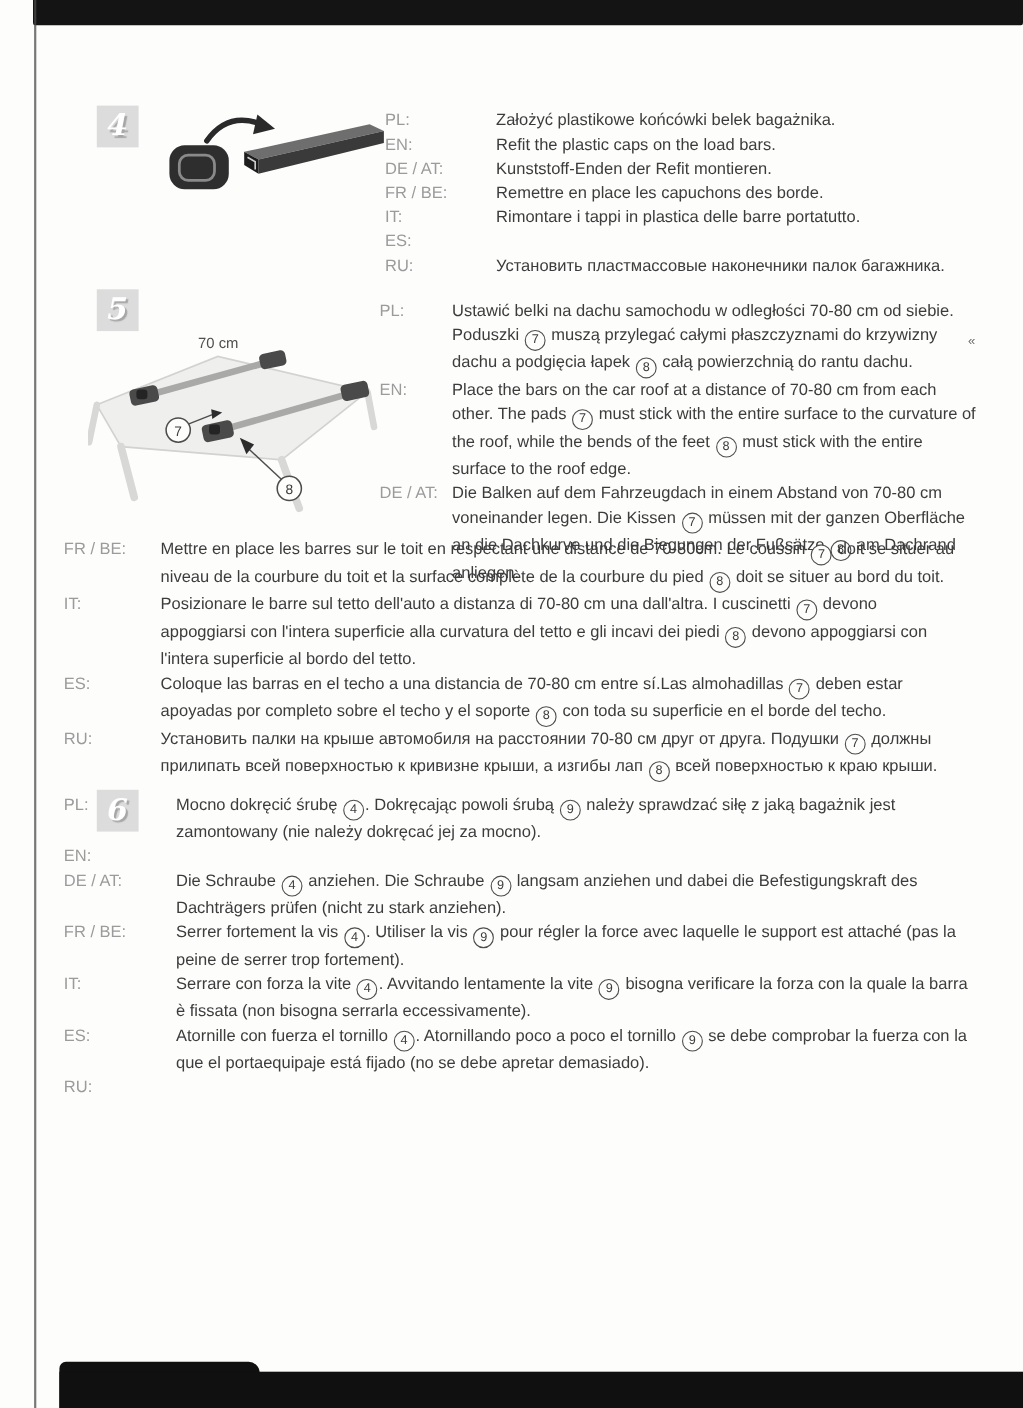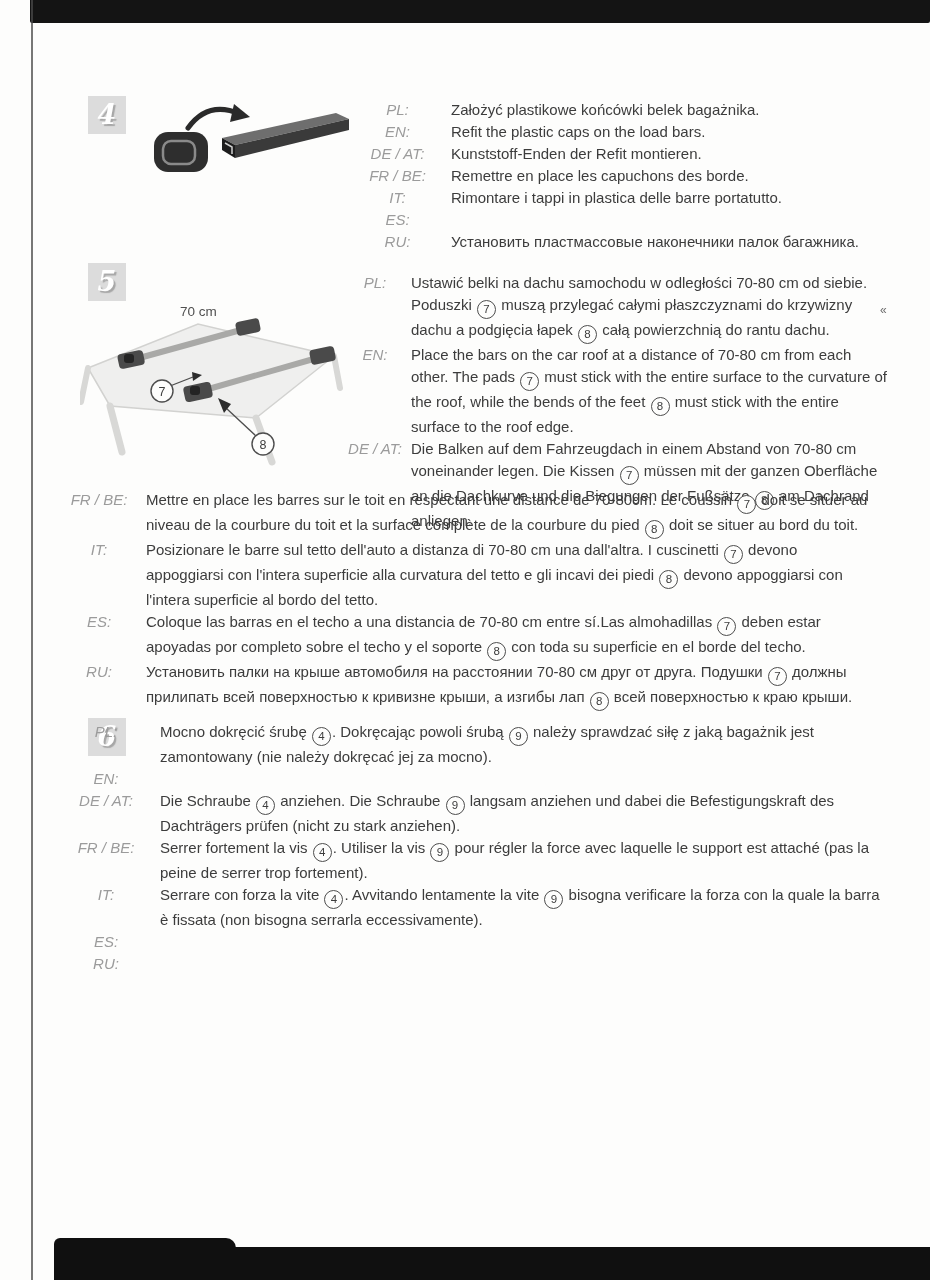--- a/index.html
+++ b/index.html
@@ -26,21 +26,21 @@
     font-style:italic;font-weight:bold;font-size:27px;line-height:38px;
     text-align:center;text-shadow:2px 2px 1px #a6a6a6;
   }
   .badge-4{left:88px;top:96px;}
   .badge-5{left:88px;top:263px;}
   .badge-6{left:88px;top:718px;}
 
   
   .rows{position:absolute;font-size:15px;line-height:22px;}
   .row{display:grid;column-gap:6px;}
-  .lbl{color:#9b9b9b;text-align:center;white-space:nowrap;font-style:italic;}
+  .lbl{color:#9b9b9b;text-align:left;white-space:nowrap;}
   .txt{color:#3c3c3c;}
 
   .rows-step4{left:350px;top:99px;width:540px;}
   .rows-step4 .row{grid-template-columns:95px 1fr;}
 
   .rows-step5-right{left:345px;top:272px;width:545px;}
   .rows-step5-right .row{grid-template-columns:60px 1fr;}
 
   .rows-step5-full{left:58px;top:489px;width:815px;}
   .rows-step5-full .row{grid-template-columns:82px 1fr;}
@@ -201,19 +201,20 @@
     <div class="row">
       <span class="lbl">FR / BE:</span>
       <span class="txt">Serrer fortement la vis <span class="circ">4</span>. Utiliser la vis <span class="circ">9</span> pour régler la force avec laquelle le support est attaché (pas la peine de serrer trop fortement).</span>
     </div>
     <div class="row">
       <span class="lbl">IT:</span>
       <span class="txt">Serrare con forza la vite <span class="circ">4</span>. Avvitando lentamente la vite <span class="circ">9</span> bisogna verificare la forza con la quale la barra è fissata (non bisogna serrarla eccessivamente).</span>
     </div>
     <div class="row">
       <span class="lbl">ES:</span>
+      <span class="txt">Atornille con fuerza el tornillo <span class="circ">4</span>. Atornillando poco a poco el tornillo <span class="circ">9</span> se debe comprobar la fuerza con la que el portaequipaje está fijado (no se debe apretar demasiado).</span>
     </div>
     <div class="row">
       <span class="lbl">RU:</span>
     </div>
   </div>
 
 </div>
 
 </body></html>

